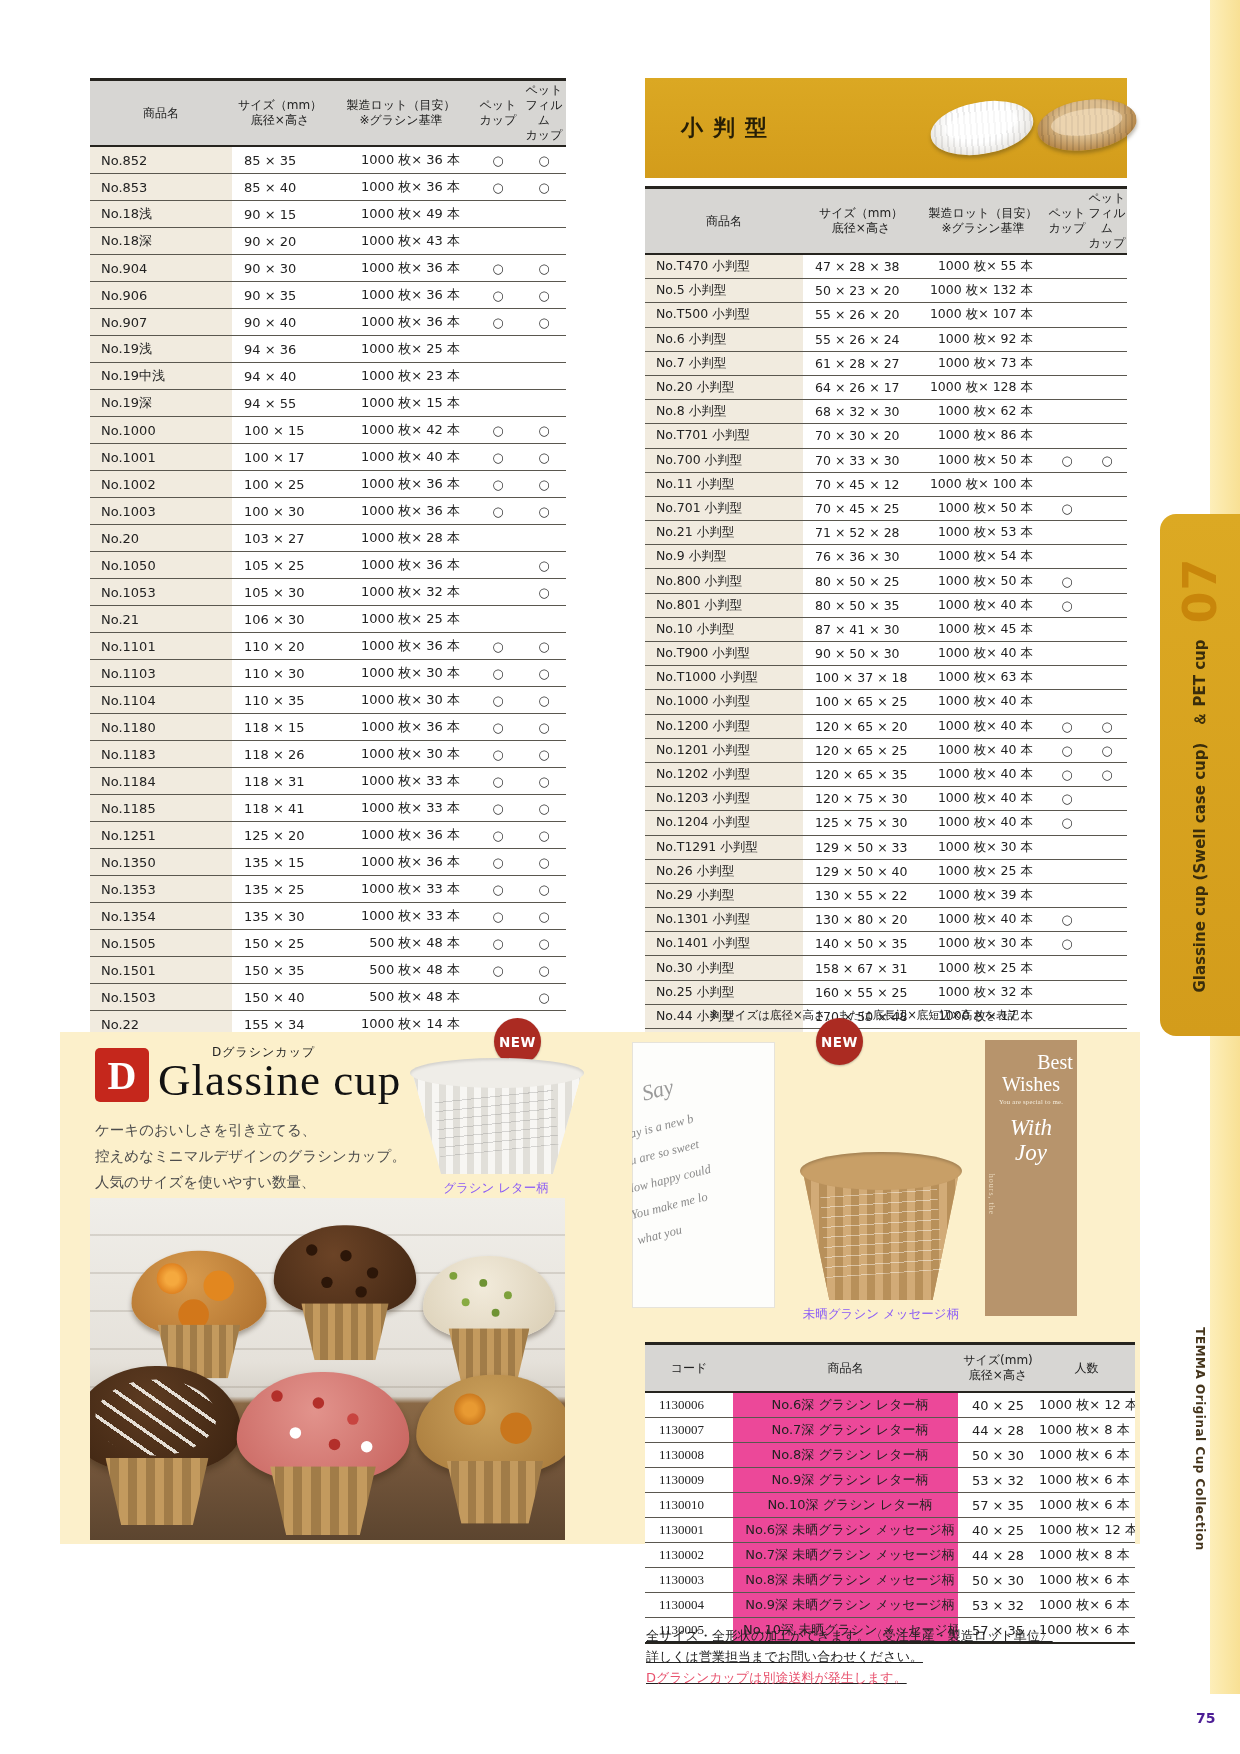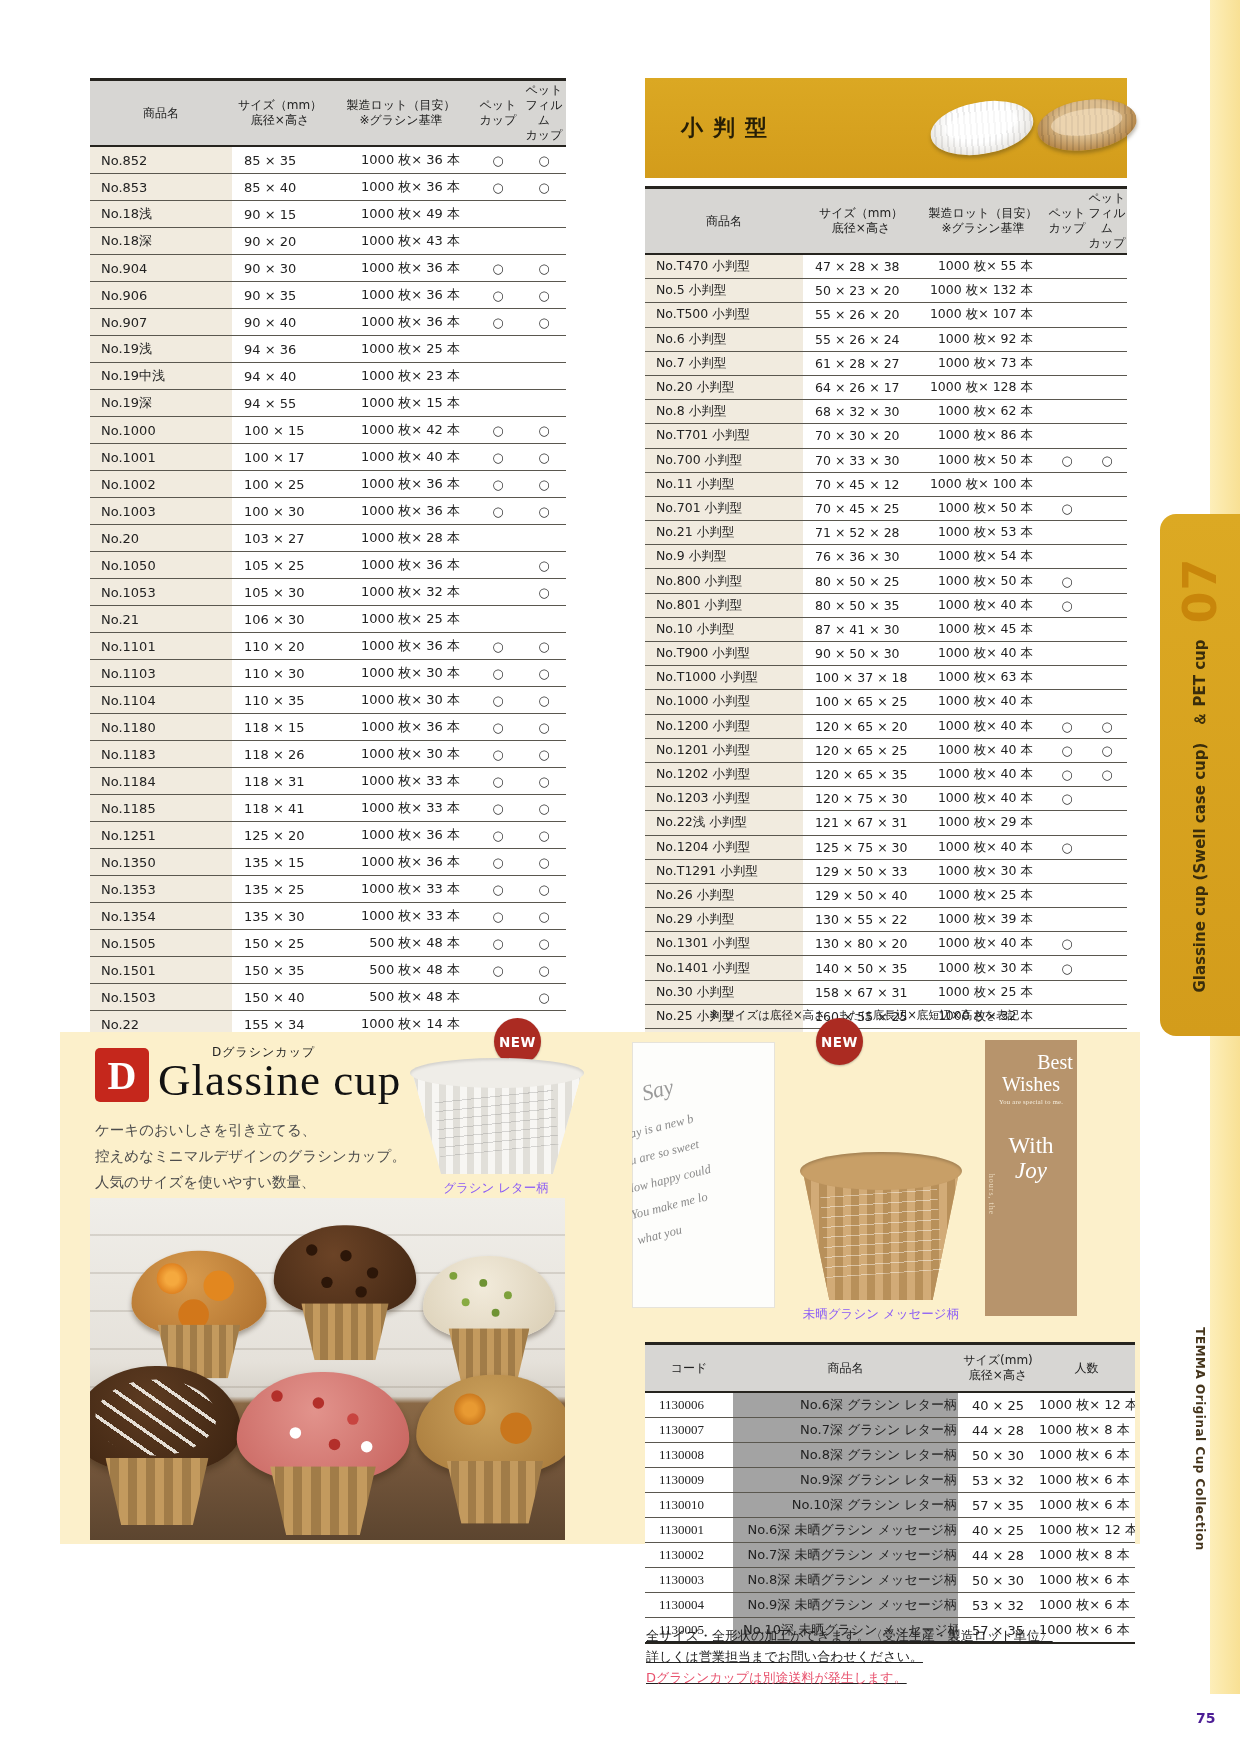--- a/index.html
+++ b/index.html
@@ -26,21 +26,21 @@
   #glassine-table td{height:24px;}
 
   #koban-table{left:645px;top:186px;width:482px;font-size:12.5px;}
   #koban-table th{height:55px;}
   #koban-table td{height:21.2px;}
 
   #order-table{left:645px;top:1342px;width:490px;font-size:13px;}
   #order-table th{height:42px;}
   #order-table td{height:22px;}
   #order-table td.c-code{padding-left:14px;text-align:left;font-family:Liberation Serif, serif;}
-  #order-table td.c-pname{background:#a3a3a3;padding-left:10px;text-align:right;}
+  #order-table td.c-pname{background:#ec4899;padding-left:10px;text-align:center;}
   #order-table td.c-psize{text-align:center;}
   #order-table td.c-qty{text-align:right;padding-right:8px;}
 
   
   #koban-banner{position:absolute;left:645px;top:78px;width:482px;height:100px;
                 background:linear-gradient(180deg,#dba823,#d39c1b);}
   .banner-title{position:absolute;left:36px;top:0;line-height:100px;font-size:22px;
                 font-weight:bold;letter-spacing:10px;color:#261e06;}
   .boat-cup{position:absolute;border-radius:50%;}
   .boat-white{left:285px;top:24px;width:104px;height:52px;transform:rotate(-10deg);
@@ -110,21 +110,21 @@
          font-family:"Liberation Serif",serif;font-style:italic;color:#8b8b8b;
          font-size:12.5px;line-height:2.1;white-space:nowrap;}
   .paper-say{font-size:22px;color:#9a9a9a;margin-left:40px;}
 
   
   #wishes{position:absolute;left:985px;top:1040px;width:92px;height:276px;background:#b7946c;
           color:#fff;font-family:"Liberation Serif",serif;text-align:center;overflow:hidden;}
   .w1{font-size:20px;margin-top:12px;line-height:1.05;padding-left:48px;}
   .w2{font-size:20px;line-height:1.1;}
   .w3{font-size:6.5px;letter-spacing:.3px;margin-top:3px;color:#f6eede;}
-  .w4{font-size:23px;margin-top:28px;line-height:1.1;}
+  .w4{font-size:23px;font-style:italic;margin-top:10px;line-height:1.1;}
   .w5{font-size:23px;font-style:italic;line-height:1.15;}
   .wside{position:absolute;left:-14px;top:150px;transform:rotate(90deg);font-size:8px;
          color:#ead9bc;letter-spacing:1px;}
 
   
   #photo{position:absolute;left:90px;top:1198px;width:475px;height:342px;overflow:hidden;
      background:linear-gradient(180deg,#f0eee9 0%,#e5e1da 48%,#d6d1c8 58%,#8a6946 60%,#71543a 80%,#5c452f 100%);}
   #photo::before{content:"";position:absolute;left:0;top:0;width:100%;height:60%;
      background:repeating-linear-gradient(180deg,transparent 0 36px,rgba(130,120,105,.22) 36px 38px);}
   .mf{position:absolute;width:150px;height:150px;}
@@ -659,27 +659,20 @@
           <td class="c-film">○</td>
         </tr>
         <tr>
           <td class="c-name">No.1203 小判型</td>
           <td class="c-size">120 × 75 × 30</td>
           <td class="c-lot">1000 枚× 40 本</td>
           <td class="c-pet">○</td>
           <td class="c-film"></td>
         </tr>
         <tr>
-          <td class="c-name">No.22浅 小判型</td>
-          <td class="c-size">121 × 67 × 31</td>
-          <td class="c-lot">1000 枚× 29 本</td>
-          <td class="c-pet"></td>
-          <td class="c-film"></td>
-        </tr>
-        <tr>
           <td class="c-name">No.1204 小判型</td>
           <td class="c-size">125 × 75 × 30</td>
           <td class="c-lot">1000 枚× 40 本</td>
           <td class="c-pet">○</td>
           <td class="c-film"></td>
         </tr>
         <tr>
           <td class="c-name">No.T1291 小判型</td>
           <td class="c-size">129 × 50 × 33</td>
           <td class="c-lot">1000 枚× 30 本</td>

